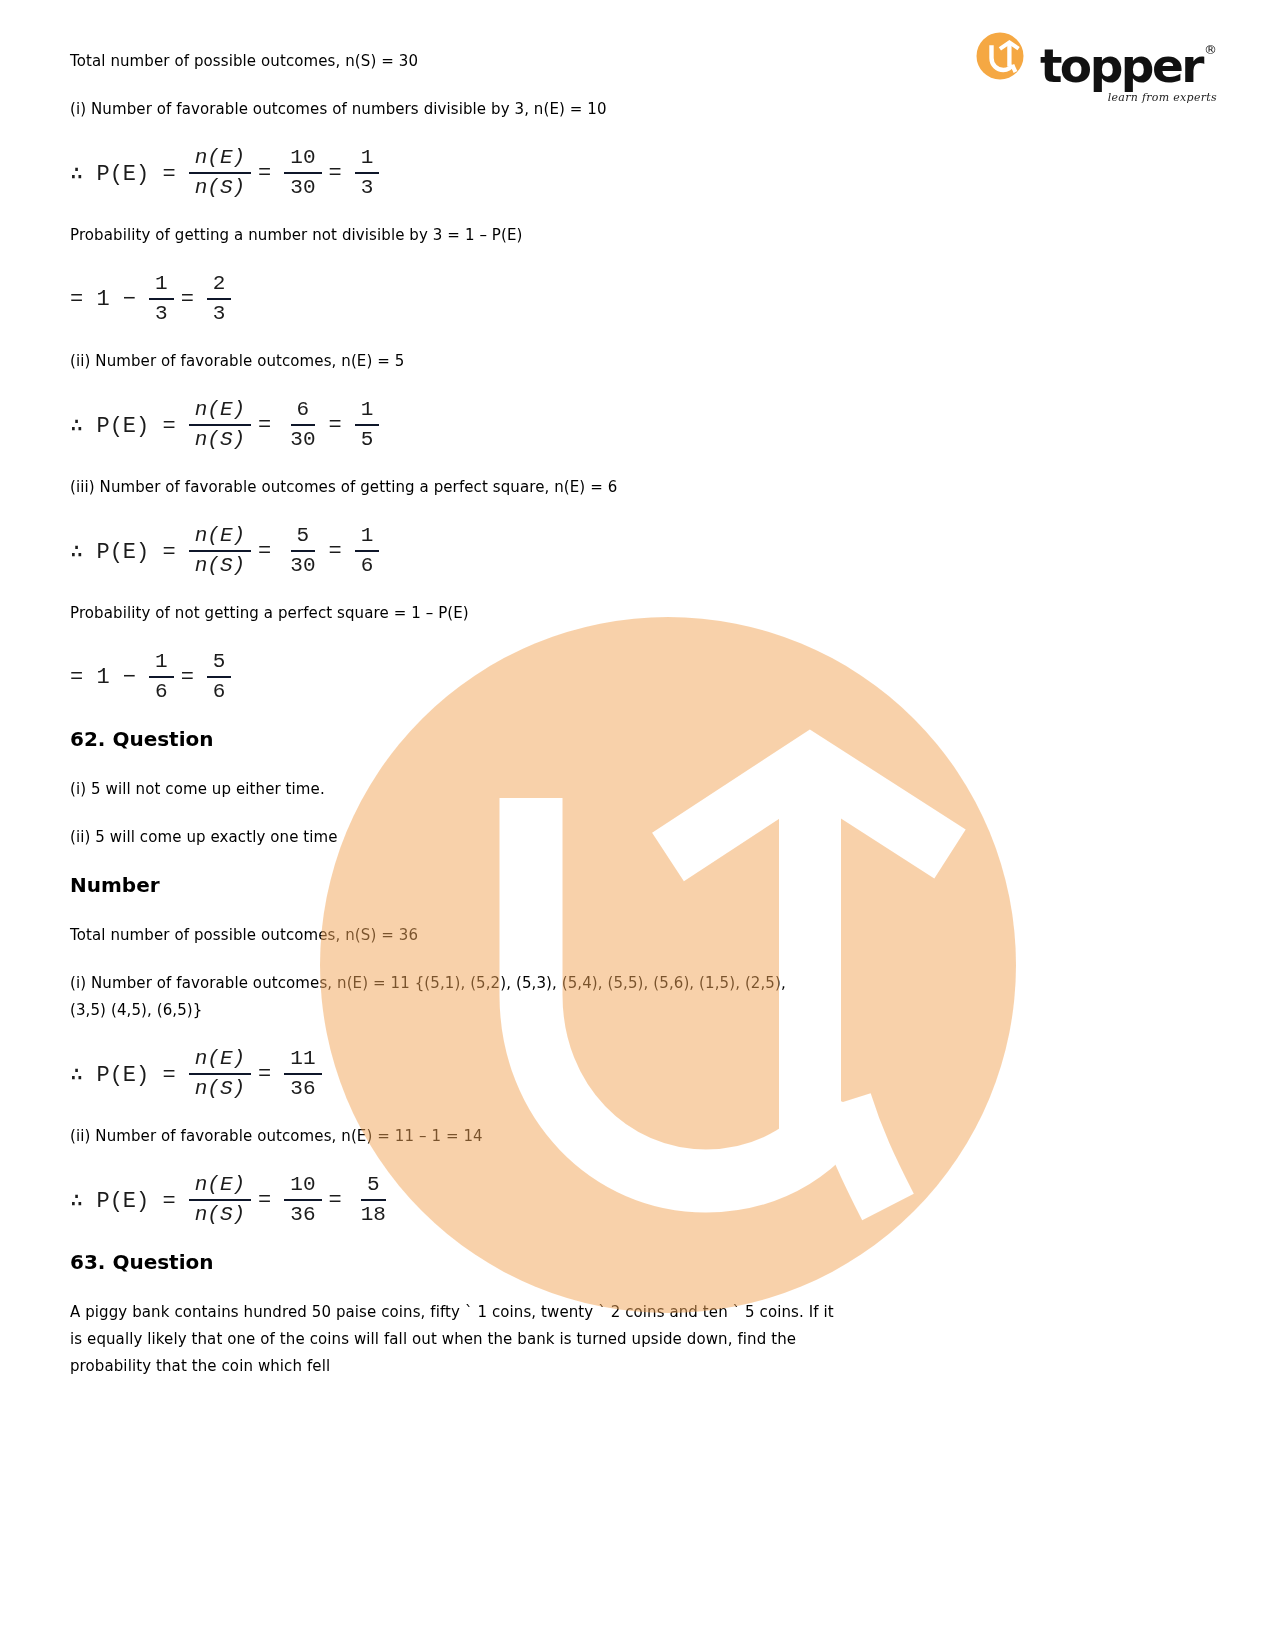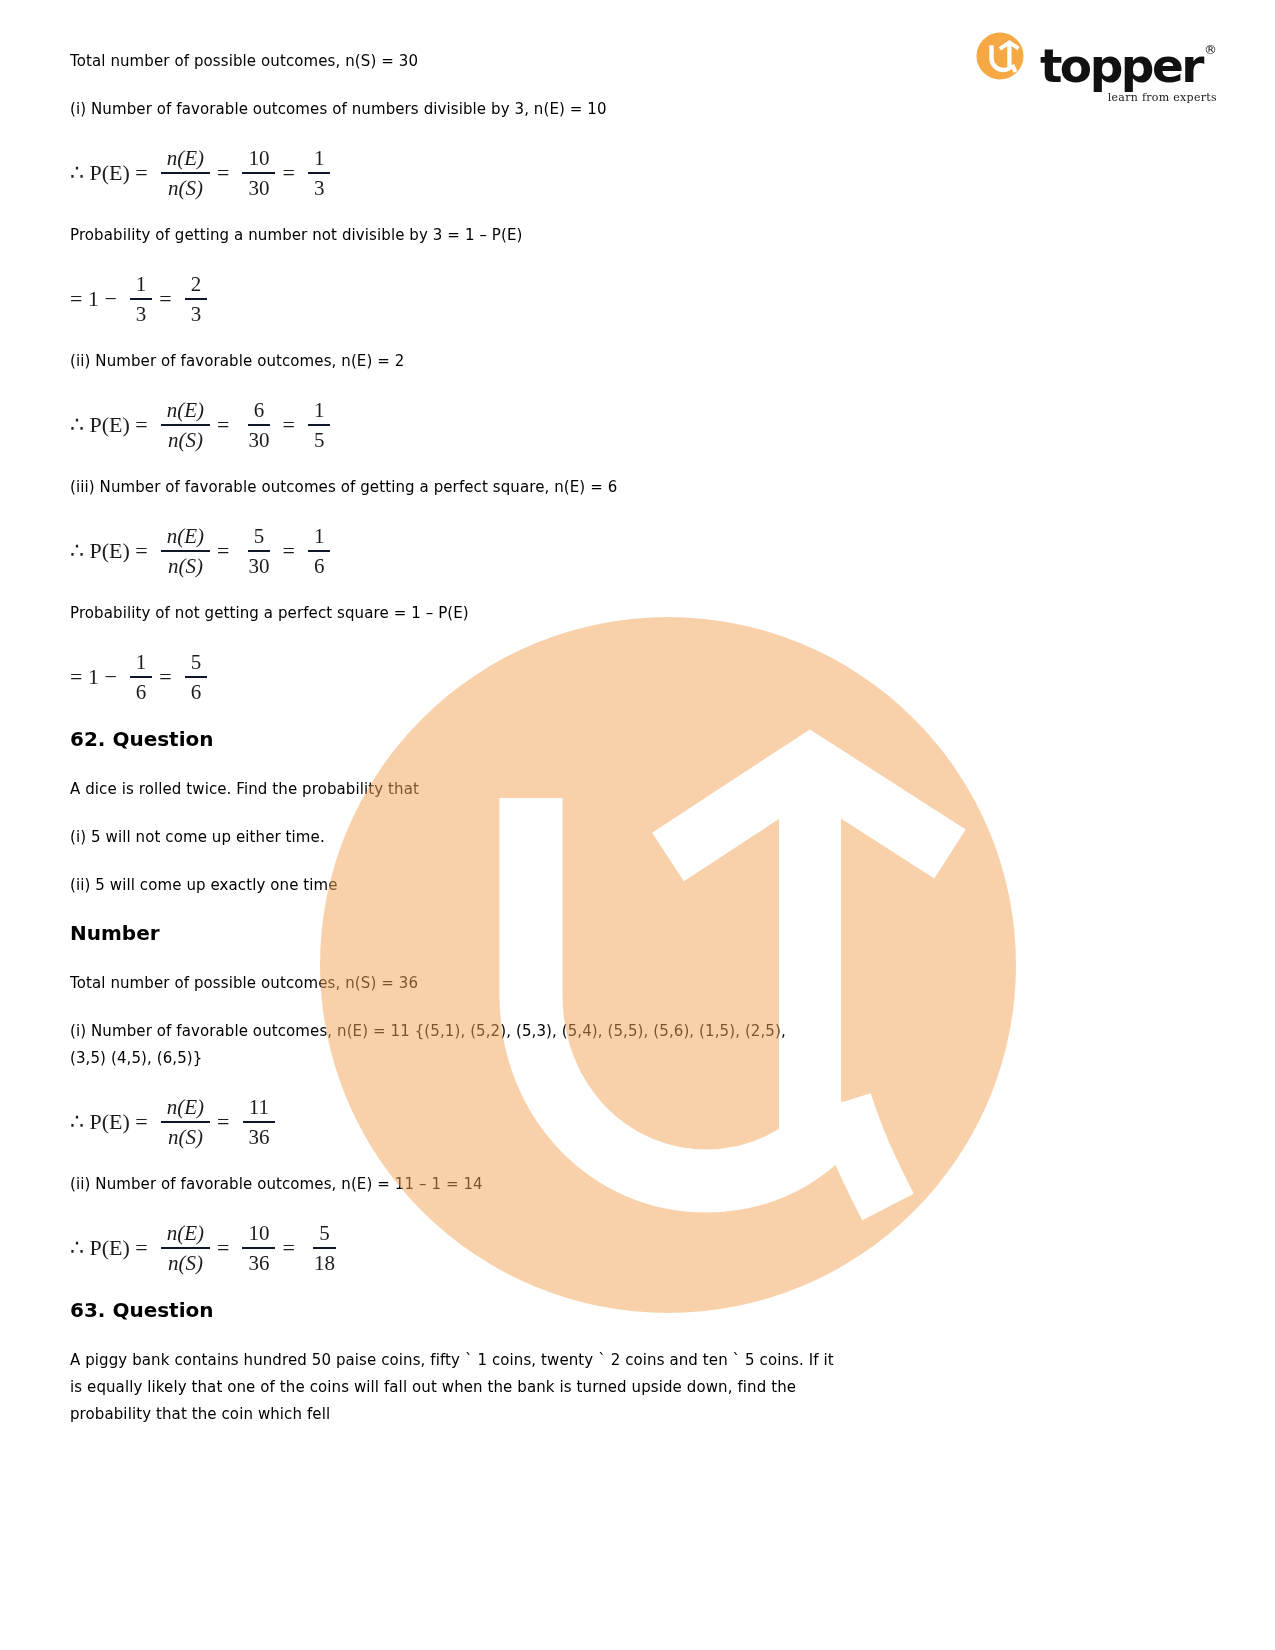--- a/index.html
+++ b/index.html
@@ -15,21 +15,21 @@
   }
   .para{
     font-size:15px;line-height:27px;margin:0 0 21px 0;
     white-space:pre-wrap;letter-spacing:.1px;
   }
   .heading{
     font-size:20px;font-weight:bold;margin:4px 0 23px 0;line-height:27px;
   }
   .math{
     display:flex;align-items:center;margin:6px 0 20px 0;
-    font-family:Liberation Serif, serif;color:#1c1c1c;
+    font-family:Liberation Mono, monospace;color:#1c1c1c;
   }
   .mtxt{font-size:22px;margin:0 6px 0 0;white-space:pre;}
   .frac{display:inline-flex;flex-direction:column;align-items:center;margin:0 7px;}
   .frac .num,.frac .den{
     font-size:21px;line-height:26px;padding:1px 6px;text-align:center;
   }
   .frac .num{border-bottom:2px solid #0f172a;}
   .frac.var .num,.frac.var .den{font-style:italic;}
   
   .watermark{
@@ -43,21 +43,21 @@
   .logo-circle{display:block;margin-top:6px;}
   .logo-text{margin-left:16px;position:relative;}
   .brand{
     font-family:"DejaVu Sans","Liberation Sans",sans-serif;
     font-weight:bold;font-size:47px;line-height:47px;letter-spacing:-2.5px;color:#111;
   }
   .reg{
     font-size:13px;font-weight:normal;vertical-align:28px;letter-spacing:0;margin-left:2px;
   }
   .tagline{
-    font-family:"DejaVu Serif","Liberation Serif",serif;
+    font-family:"DejaVu Serif","Liberation Serif",serif;font-style:italic;
     font-size:11px;color:#222;text-align:right;margin-top:2px;letter-spacing:.3px;
   }
 </style>
 </head>
 <body>
 
 <div class="page">
 
   <div class="content">
       <p class="para">Total number of possible outcomes, n(S) = 30</p>
@@ -85,21 +85,21 @@
         <span class="frac">
           <span class="num">1</span>
           <span class="den">3</span>
         </span>
         <span class="mtxt">=</span>
         <span class="frac">
           <span class="num">2</span>
           <span class="den">3</span>
         </span>
       </div>
-      <p class="para">(ii) Number of favorable outcomes, n(E) = 2</p>
+      <p class="para">(ii) Number of favorable outcomes, n(E) = 5</p>
       <div class="math">
         <span class="mtxt">∴ P(E) =</span>
         <span class="frac var">
           <span class="num">n(E)</span>
           <span class="den">n(S)</span>
         </span>
         <span class="mtxt">=</span>
         <span class="frac">
           <span class="num">6</span>
           <span class="den">30</span>
@@ -135,21 +135,20 @@
           <span class="num">1</span>
           <span class="den">6</span>
         </span>
         <span class="mtxt">=</span>
         <span class="frac">
           <span class="num">5</span>
           <span class="den">6</span>
         </span>
       </div>
       <div class="heading">62. Question</div>
-      <p class="para">A dice is rolled twice. Find the probability that</p>
       <p class="para">(i) 5 will not come up either time.</p>
       <p class="para">(ii) 5 will come up exactly one time</p>
       <div class="heading">Number</div>
       <p class="para">Total number of possible outcomes, n(S) = 36</p>
       <p class="para">(i) Number of favorable outcomes, n(E) = 11 {(5,1), (5,2), (5,3), (5,4), (5,5), (5,6), (1,5), (2,5),
 (3,5) (4,5), (6,5)}</p>
       <div class="math">
         <span class="mtxt">∴ P(E) =</span>
         <span class="frac var">
           <span class="num">n(E)</span>

